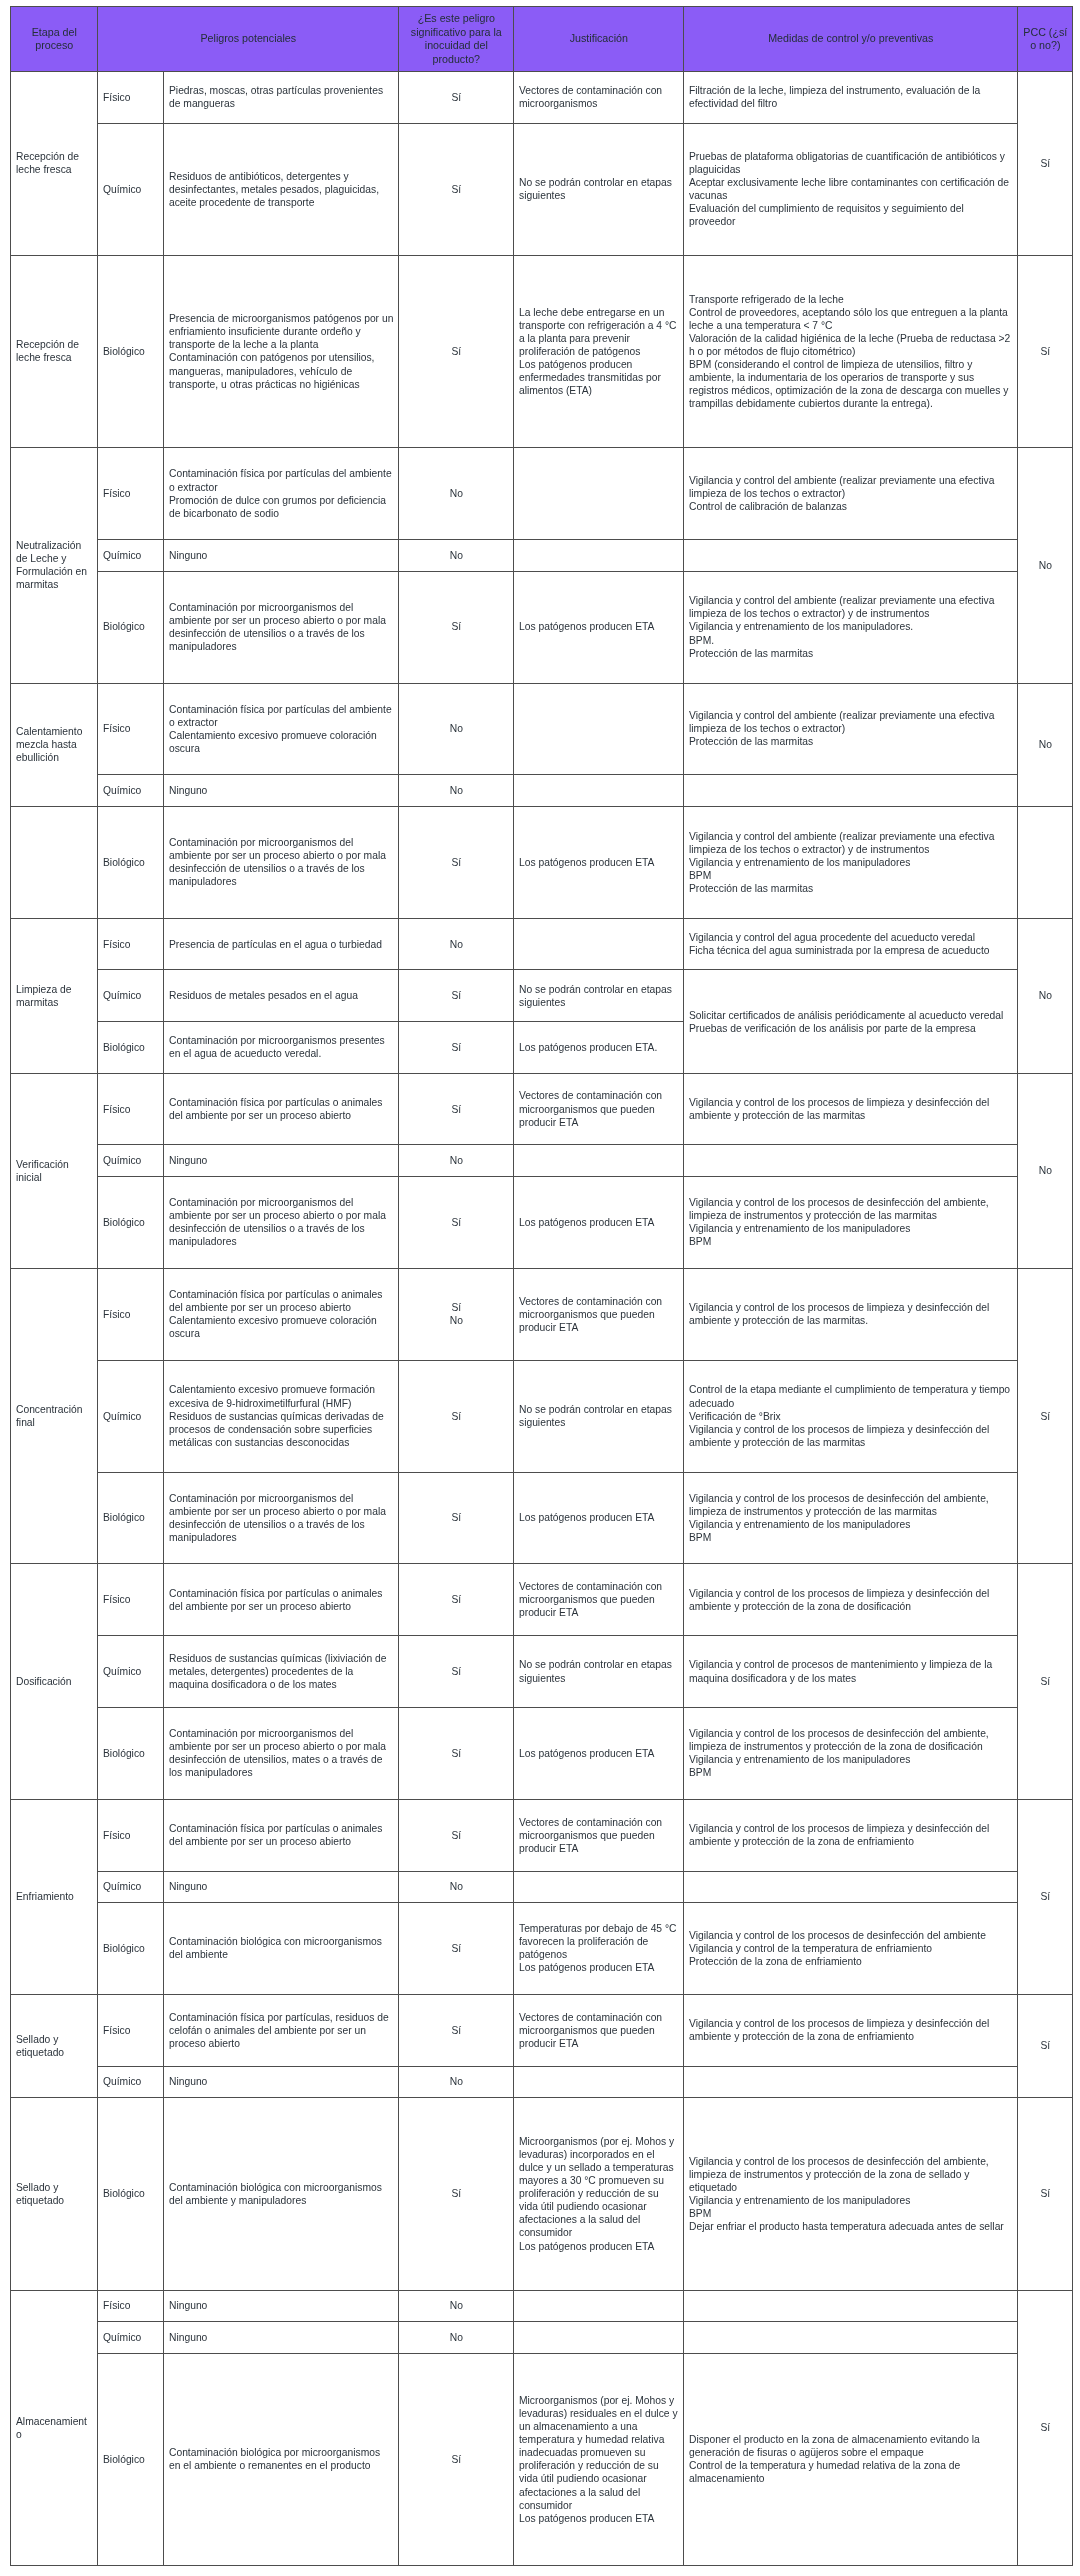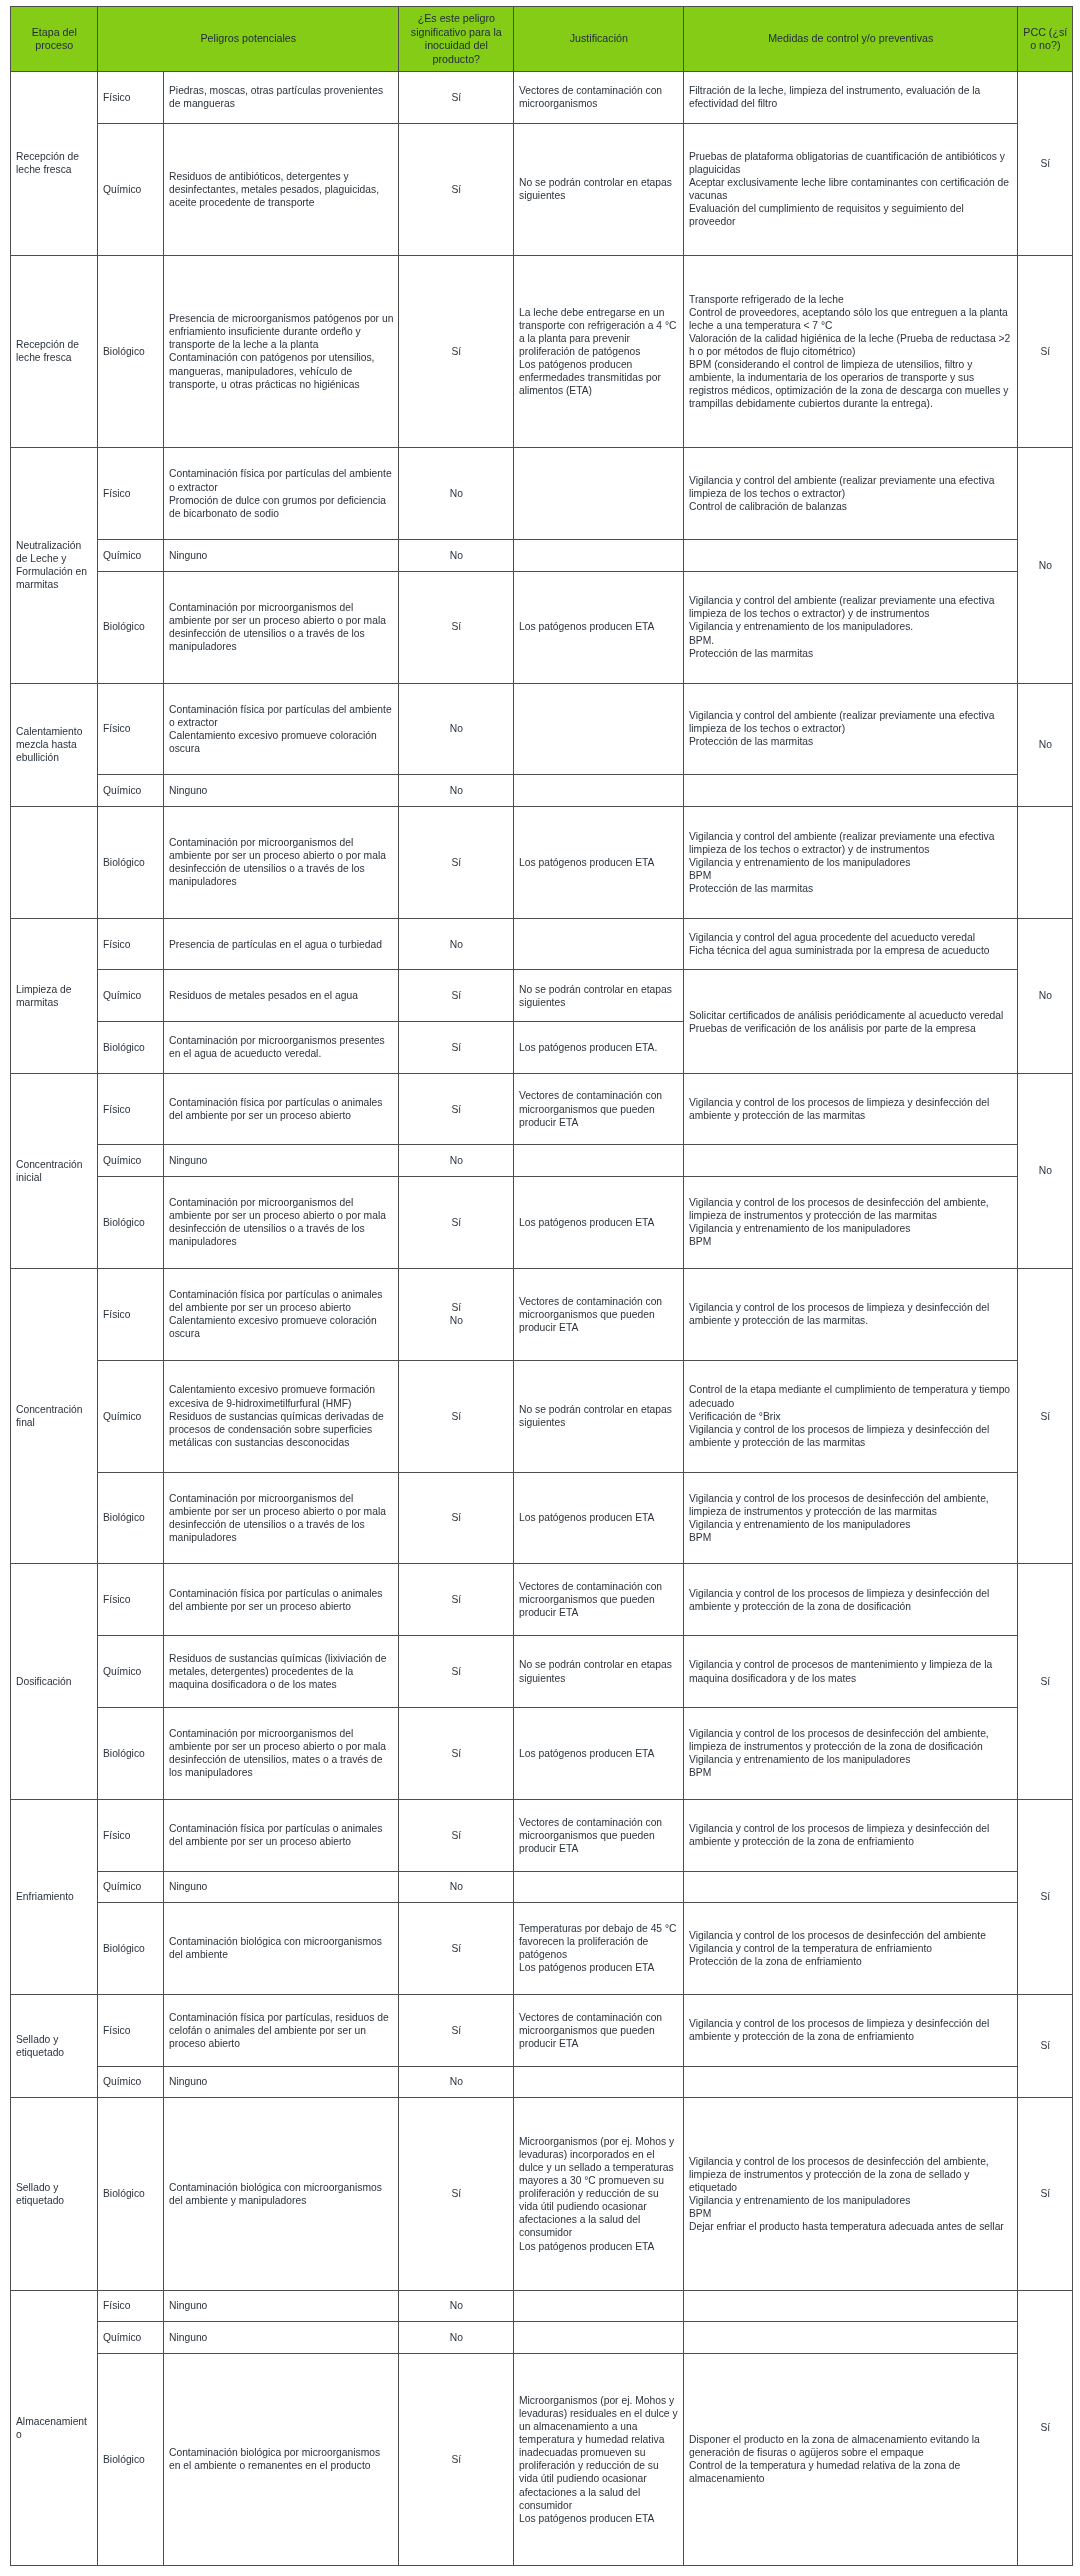--- a/index.html
+++ b/index.html
@@ -26,21 +26,21 @@
     padding: 3.2px 4.7px;
     font-size: 10.3px;
     line-height: 1.27;
     vertical-align: middle;
     text-align: left;
     white-space: pre-line;
     overflow-wrap: break-word;
     hyphens: auto;
   }
   thead th {
-    background: #84cc16;
+    background: #8b5cf6;
     color: #242e38;
     font-weight: 400;
     font-size: 10.7px;
     text-align: center;
     vertical-align: middle;
     padding: 4.7px 4px;
   }
   td.stage { color: #2b333b; }
   td.sig, td.pcc { vertical-align: middle; text-align: center; }
 </style>
@@ -176,21 +176,21 @@
         <td class="med" rowspan="2">Solicitar certificados de análisis periódicamente al acueducto veredal
 Pruebas de verificación de los análisis por parte de la empresa</td>
       </tr>
       <tr>
         <td class="tipo">Biológico</td>
         <td class="hazard">Contaminación por microorganismos presentes en el agua de acueducto veredal.</td>
         <td class="sig">Sí</td>
         <td class="just">Los patógenos producen ETA.</td>
       </tr>
       <tr>
-        <td class="stage" rowspan="3">Concentración inicial</td>
+        <td class="stage" rowspan="3">Verificación inicial</td>
         <td class="tipo">Físico</td>
         <td class="hazard">Contaminación física por partículas o animales del ambiente por ser un proceso abierto</td>
         <td class="sig">Sí</td>
         <td class="just">Vectores de contaminación con microorganismos que pueden producir ETA</td>
         <td class="med">Vigilancia y control de los procesos de limpieza y desinfección del ambiente y protección de las marmitas</td>
         <td class="pcc" rowspan="3">No</td>
       </tr>
       <tr>
         <td class="tipo">Químico</td>
         <td class="hazard">Ninguno</td>

